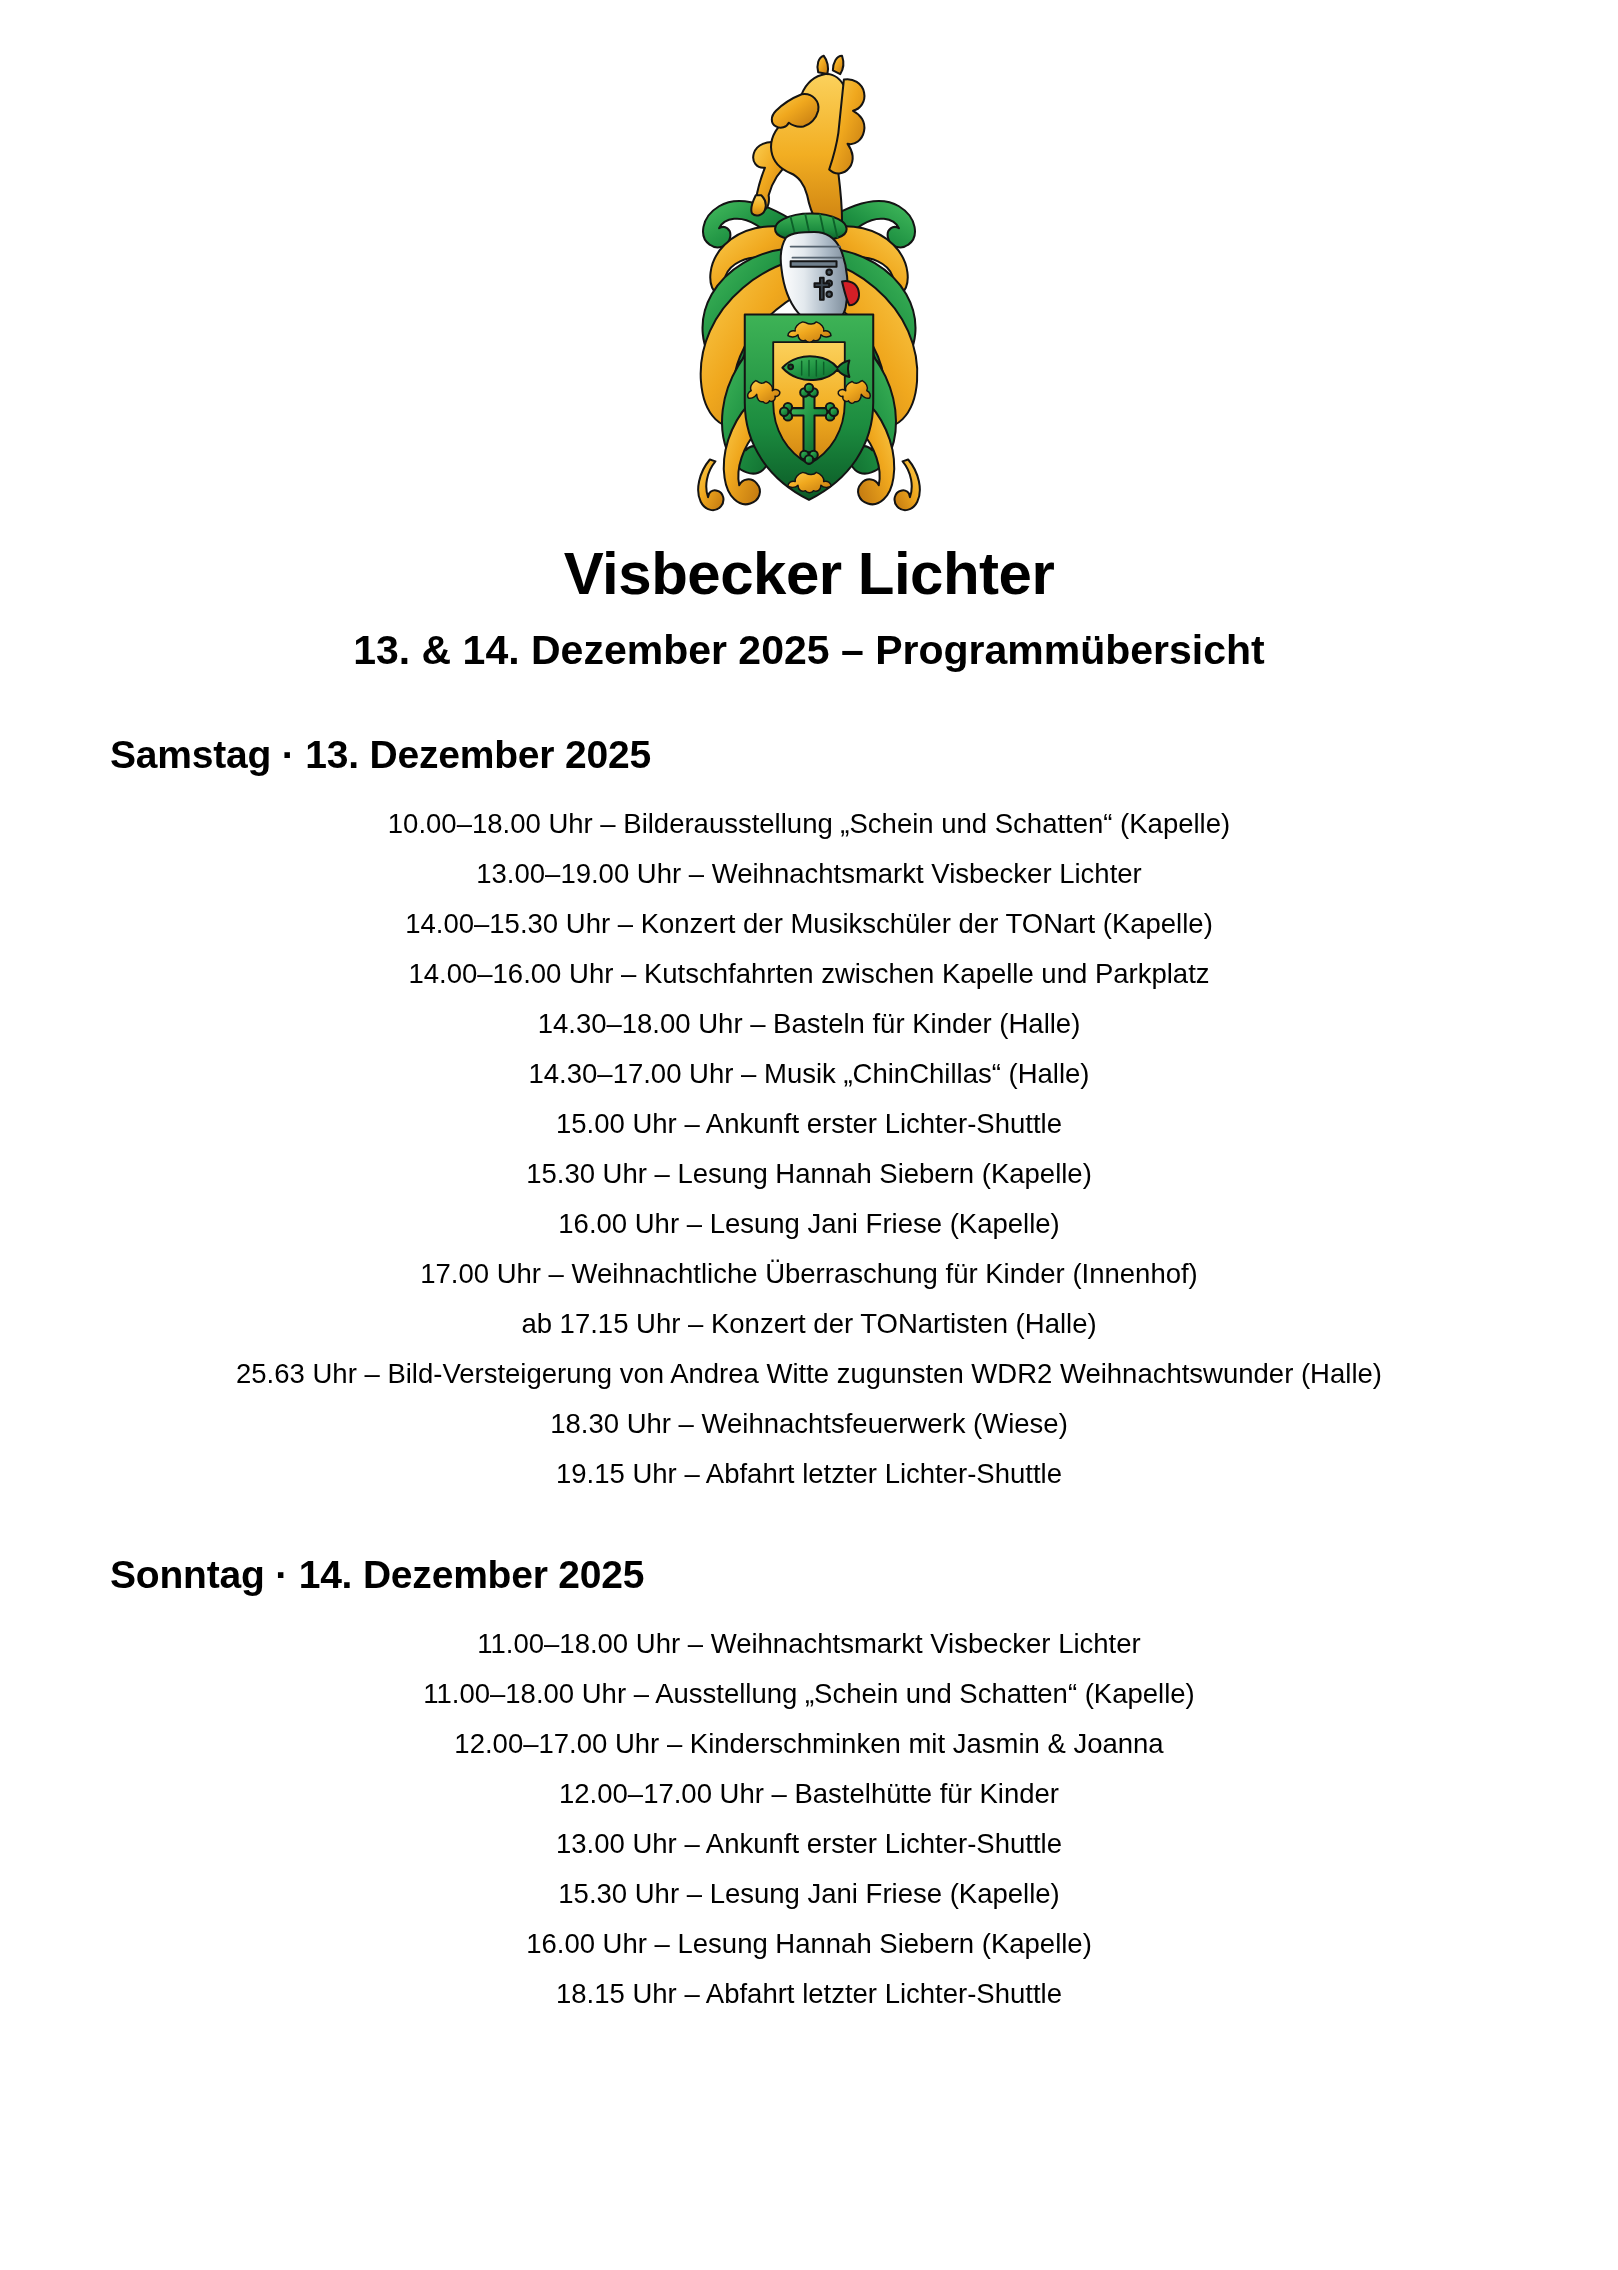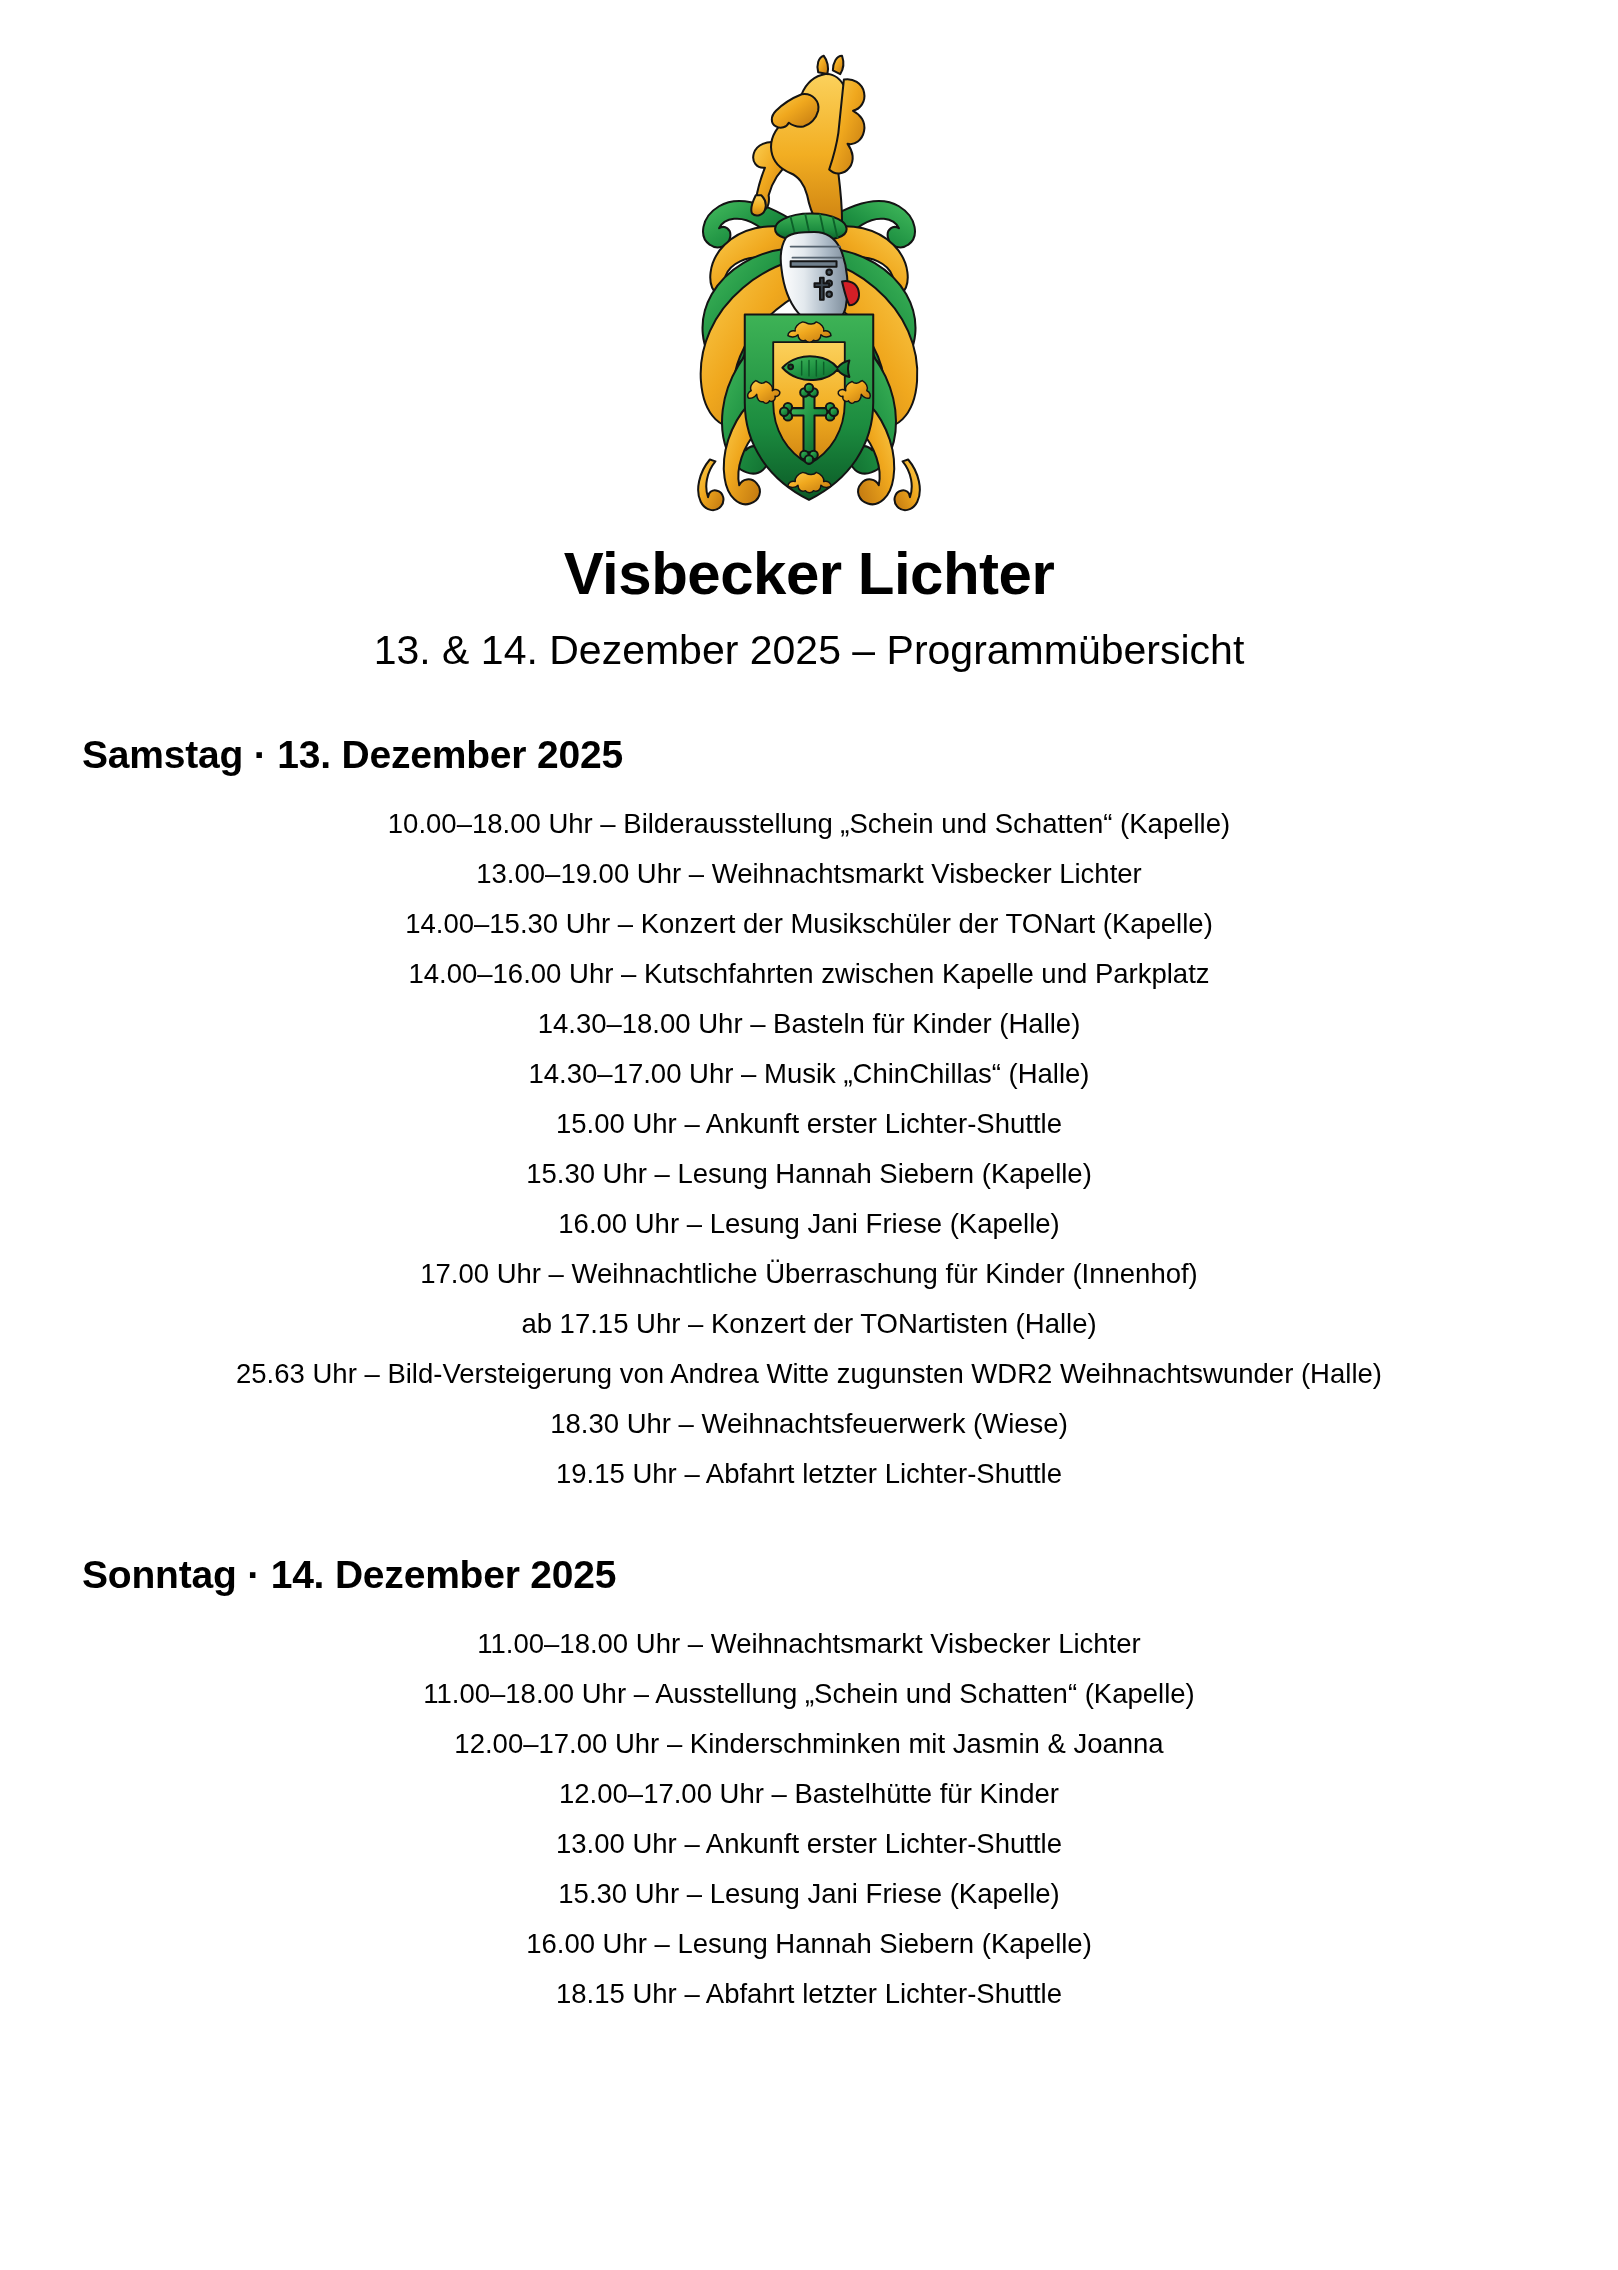--- a/index.html
+++ b/index.html
@@ -15,21 +15,21 @@
     color: #000000;
     -webkit-font-smoothing: antialiased;
     overflow: hidden;
   }
 
   .page {
     position: relative;
     width: 1618px;
     height: 1734px;
     box-sizing: border-box;
-    padding: 0 82px;
+    padding: 0 110px;
     border-radius: 30px;
   }
 
   
   .crest-block {
     padding-top: 48px;
     display: flex;
     justify-content: center;
     align-items: flex-start;
   }
@@ -45,21 +45,21 @@
     text-align: center;
     font-size: 60px;
     font-weight: bold;
     letter-spacing: -0.5px;
     line-height: 1.18;
   }
   .subtitle {
     margin: 16.5px 0 0 0;
     text-align: center;
     font-size: 41px;
-    font-weight: normal;
+    font-weight: bold;
     line-height: 1.2;
   }
 
   
   .day-section {
     margin-top: 57px;
   }
   .day-section.second {
     margin-top: 64px;
   }

